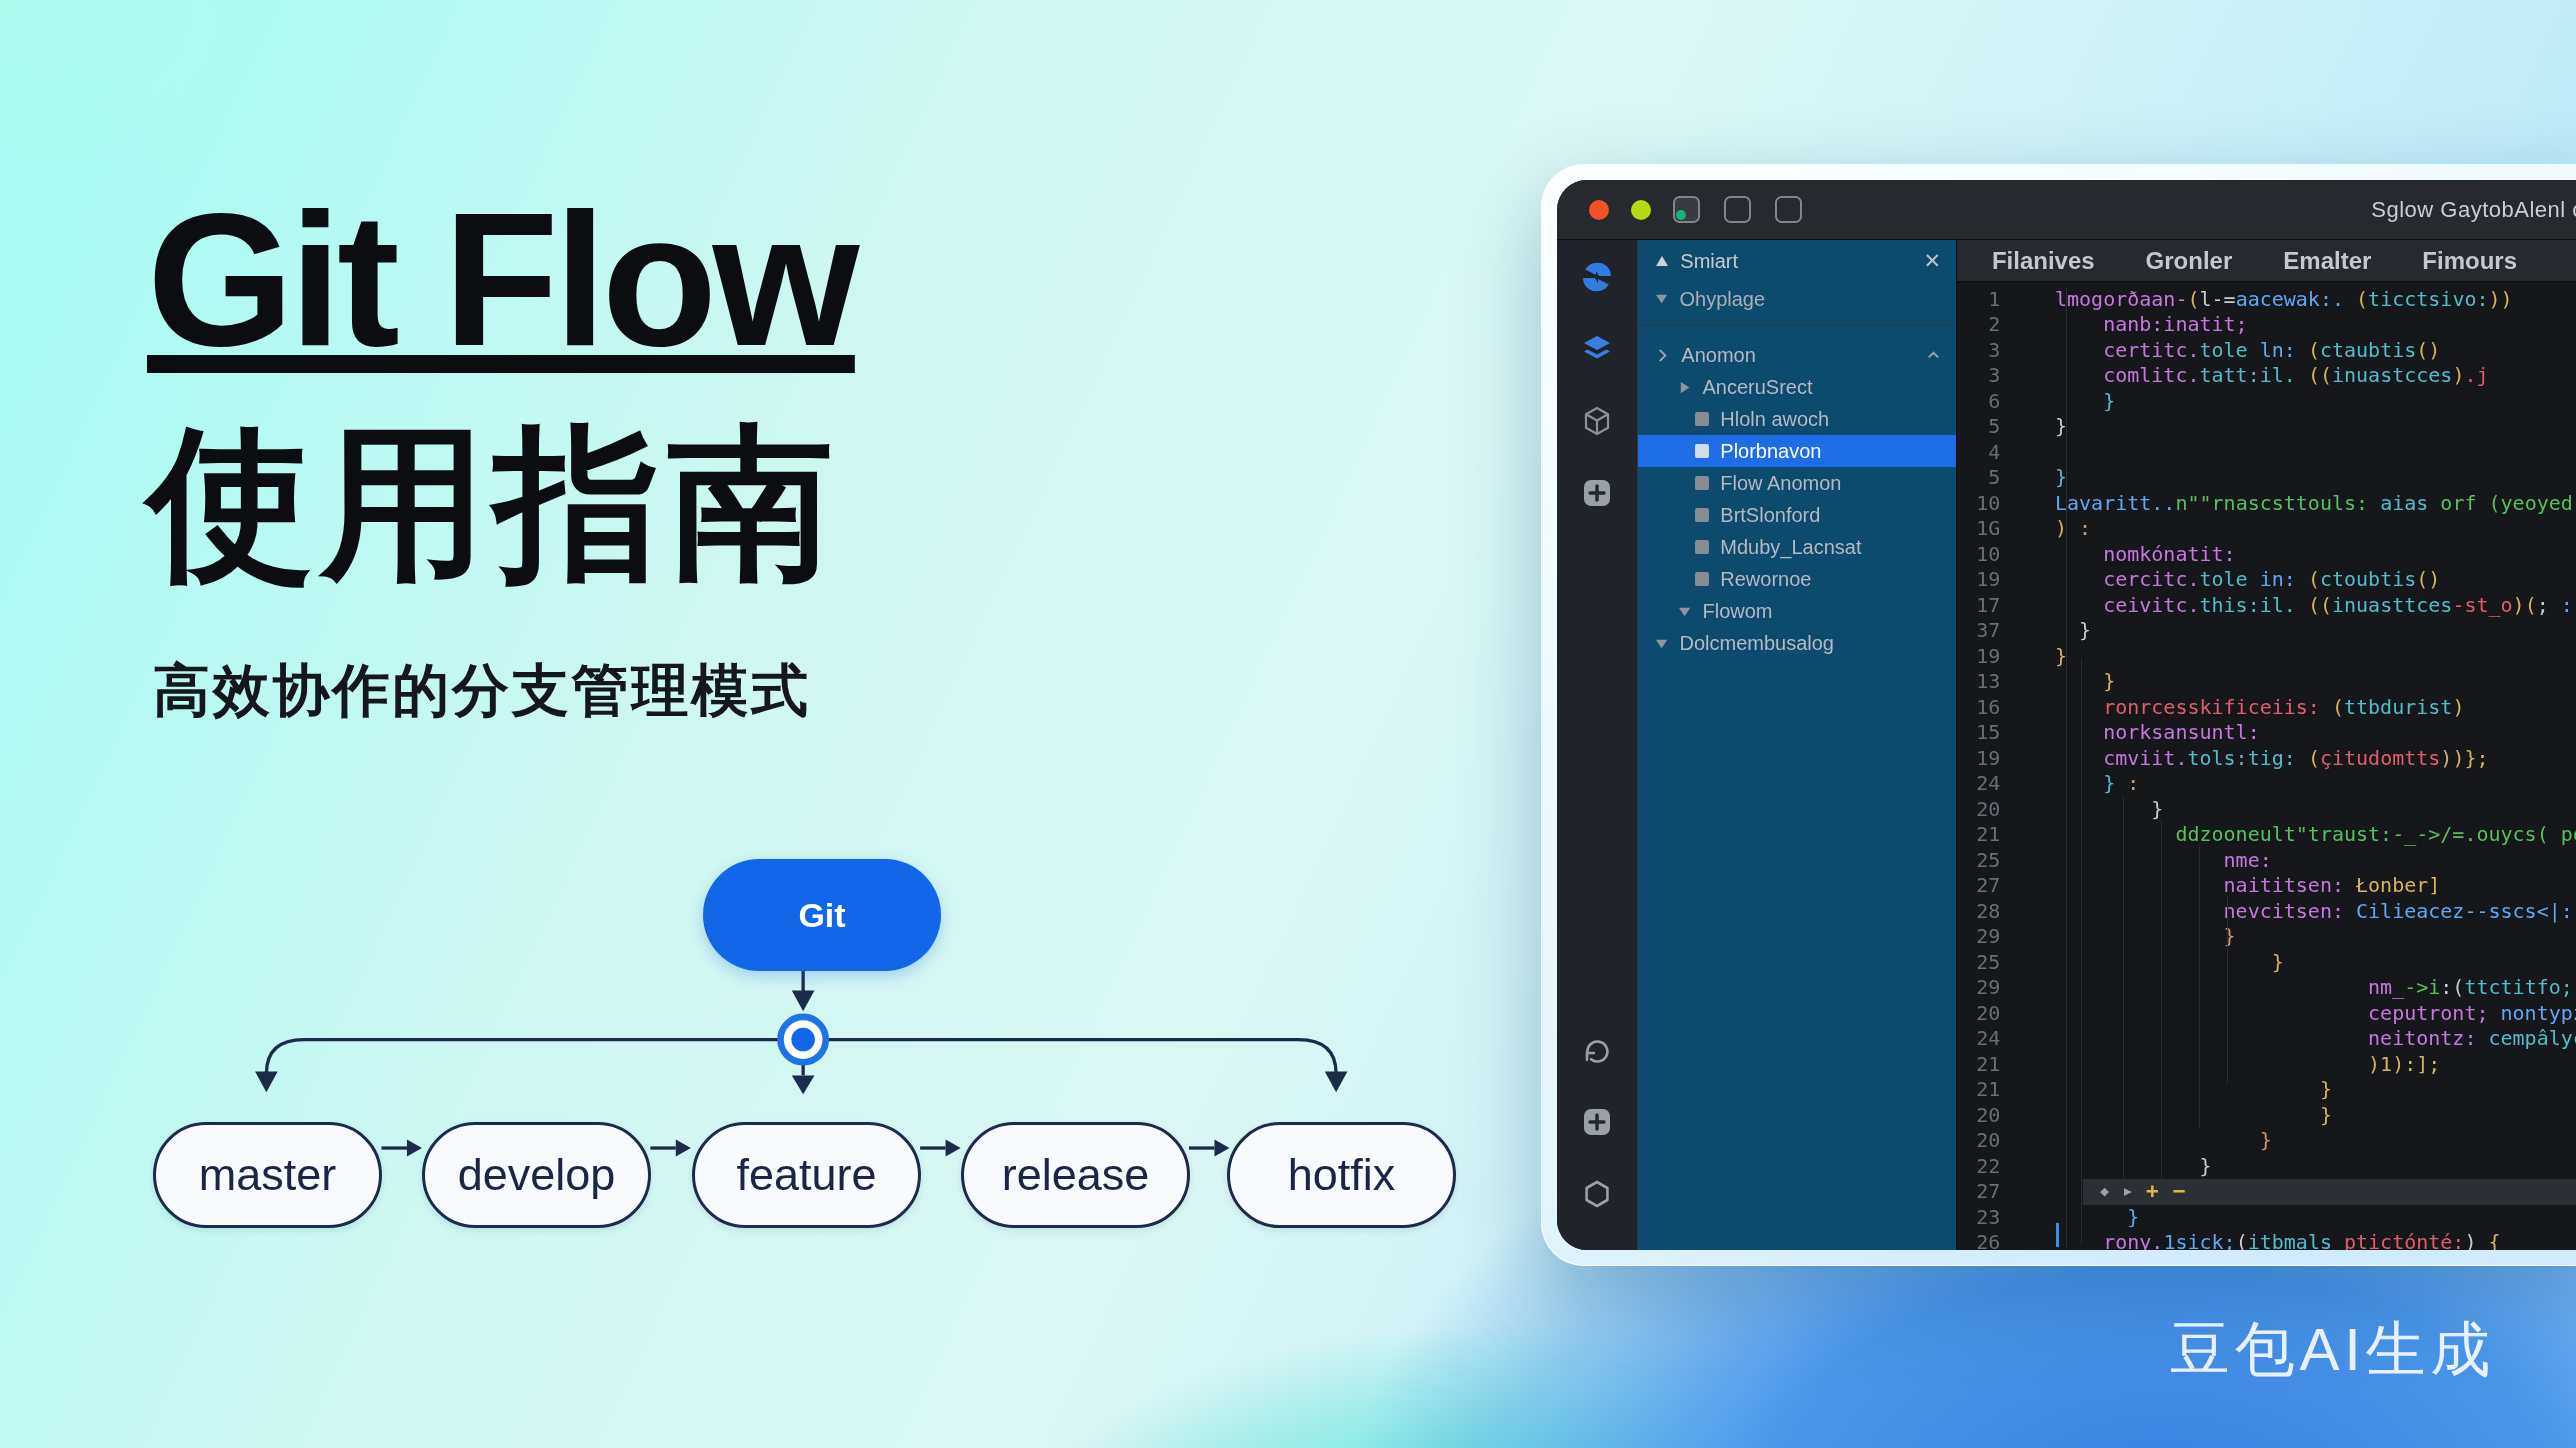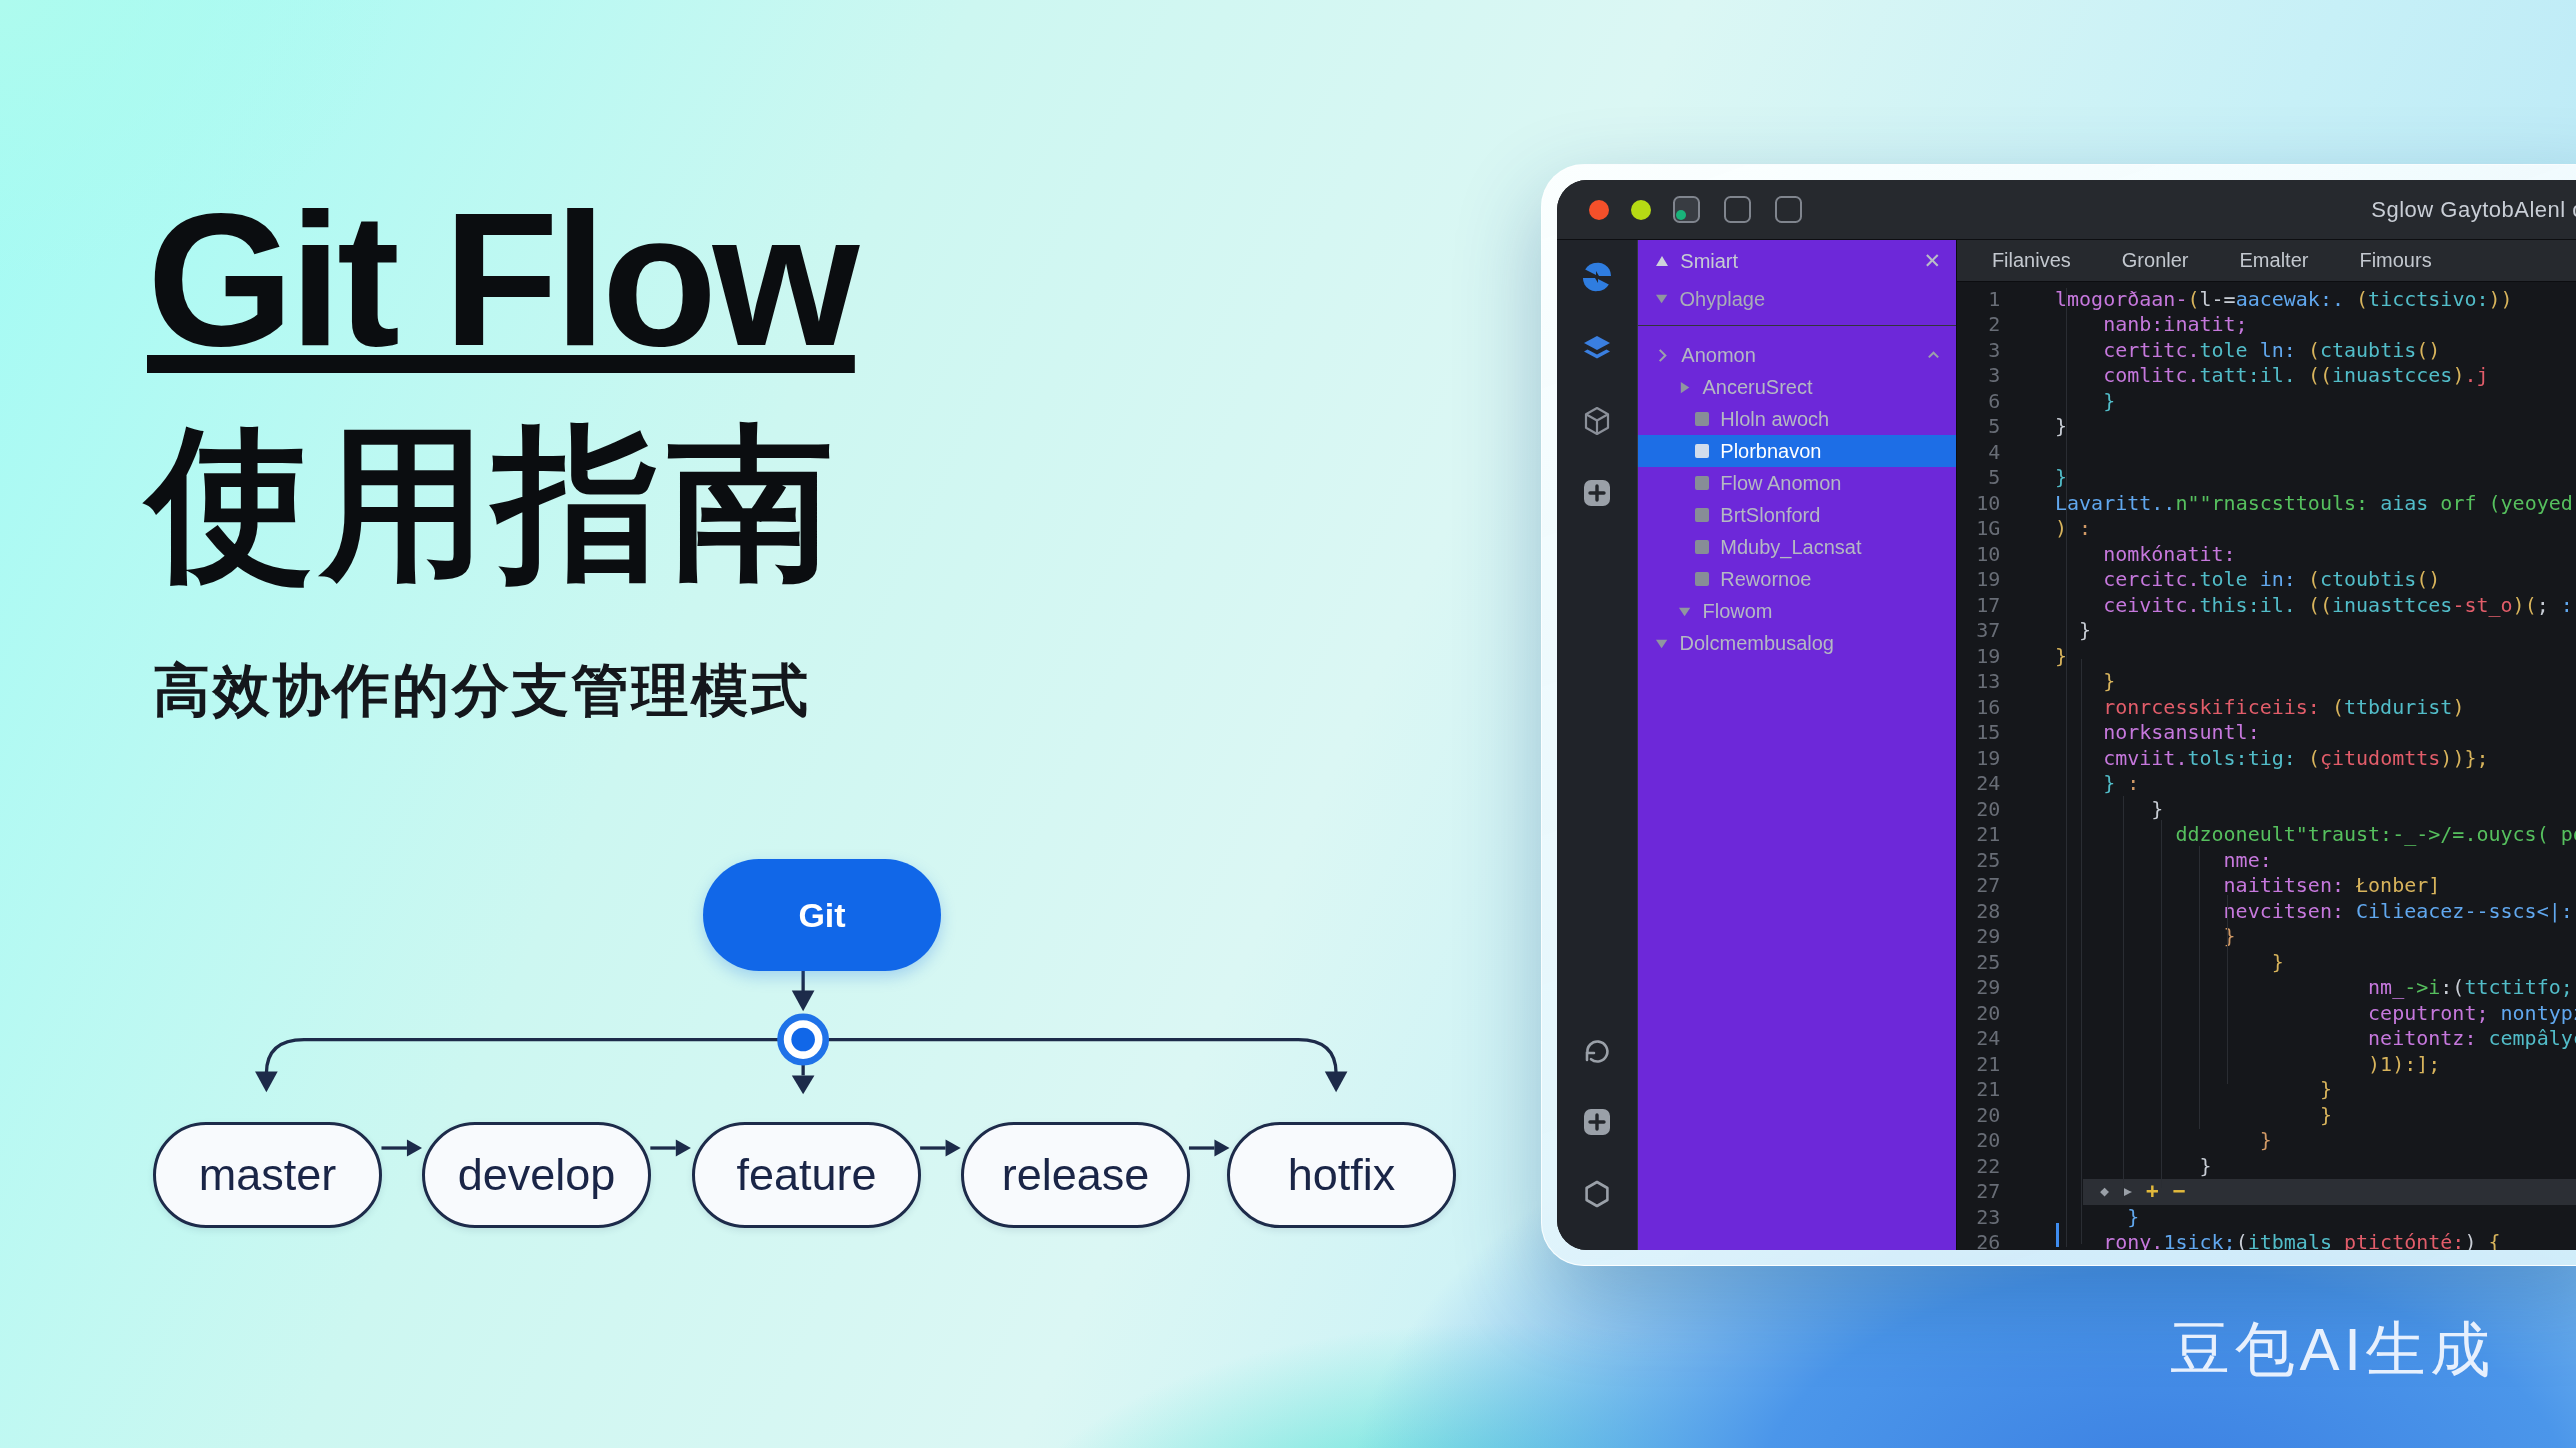--- a/index.html
+++ b/index.html
@@ -42,42 +42,42 @@
   .winbtn .gdot{position:absolute;left:0.9px;bottom:0.9px;width:10.4px;height:10.4px;border-radius:50%;}
   #win-title{margin-left:auto;margin-right:32px;color:#c9ced6;font-size:22px;letter-spacing:0.5px;}
   
   #winbody{flex:1;display:flex;min-height:0;}
   #activitybar{width:81px;flex:none;background:#202329;border-right:0.9px solid #33363c;
     display:flex;flex-direction:column;align-items:center;padding-top:21px;box-sizing:border-box;}
   .abicon{width:32px;height:32px;margin-bottom:40px;flex:none;}
   .abicon svg{width:100%;height:100%;}
   #ab-spacer{flex:1;}
   
-  #sidebar{width:319px;flex:none;background:#6d28d9;border-right:0.9px solid #0c0d10;
+  #sidebar{width:319px;flex:none;background:#0c4a6e;border-right:0.9px solid #0c0d10;
     display:flex;flex-direction:column;color:#c6cbd2;font-size:20px;box-sizing:border-box;}
   .sb-row{display:flex;align-items:center;padding:0 15px 0 17px;height:42px;}
   .sb-row .lbl{margin-left:11.3px;}
   #sb-close{margin-left:auto;color:#b9bec6;font-size:21px;}
   #sb-sub{height:34px;color:#a9aeb7;}
   #sb-divider{height:0.9px;background:#33363c;margin-top:9.4px;}
   #tree{padding-top:13.2px;}
   .trow{display:flex;align-items:center;height:32px;color:#b4b9c2;}
   .trow.ind0{padding-left:17px;}
   .trow.ind1{padding-left:40px;}
   .trow.ind2{padding-left:57px;}
   .trow .lbl{margin-left:11.3px;white-space:nowrap;}
   .trow.selected{background:#1d6ee6;color:#ffffff;}
   .fsq{width:14px;height:14px;border-radius:1.9px;background:#878d97;flex:none;}
   .trow.selected .fsq{background:#d2dcec;}
   .trail{margin-left:auto;margin-right:15px;display:flex;}
   
   #editor{flex:1;display:flex;flex-direction:column;min-width:0;}
   #tabbar{height:41px;flex:none;background:#26292e;border-bottom:0.9px solid #0c0d10;
     display:flex;align-items:center;padding-left:9.4px;}
-  .tab{padding:0 25.5px;color:#c3c8cf;font-size:20px;height:100%;display:flex;align-items:center;}
+  .tab{padding:0 25.5px;color:#c3c8cf;font-size:24px;height:100%;display:flex;align-items:center;font-weight:bold;}
   #codearea{flex:1;background:#15171b;position:relative;overflow:hidden;
     font-family:"DejaVu Sans Mono",monospace;font-size:20px;line-height:25.5px;padding-top:4.7px;}
   .cl{display:flex;height:25.5px;align-items:center;}
   .ln{width:66px;flex:none;text-align:right;padding-right:22.6px;color:#686d76;box-sizing:border-box;}
   .ct{margin:0 0 0 32px;white-space:pre;}
   .guide{position:absolute;width:0.9px;background:#2a2d33;}
   #cursor{position:absolute;left:99px;bottom:2.8px;width:3.3px;height:24.5px;background:#3f8df0;}
   .diffstrip{margin-left:60px;flex:1;height:25.5px;background:#2c2f35;display:flex;align-items:center;
     gap:14px;padding:0 17px;}
   .diffstrip .gsym{color:#9aa0a8;font-size:15px;}

